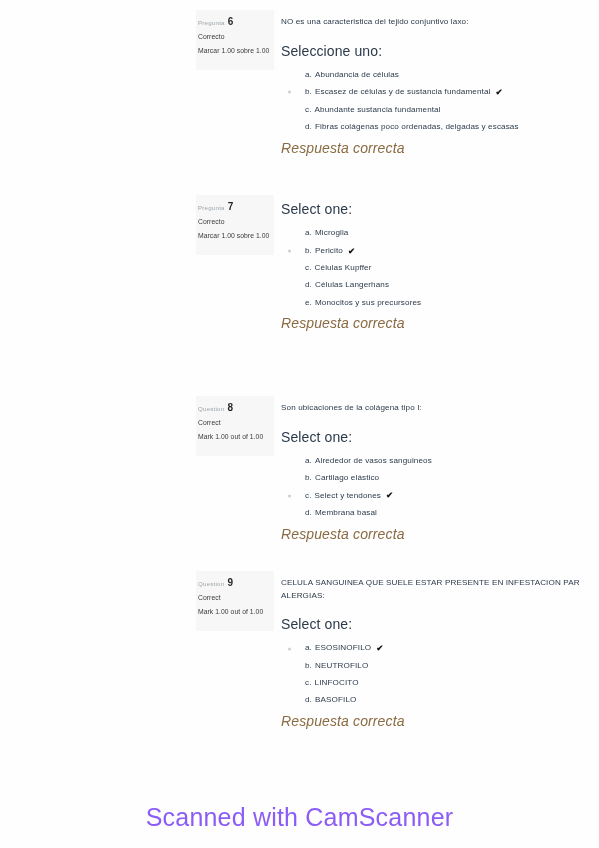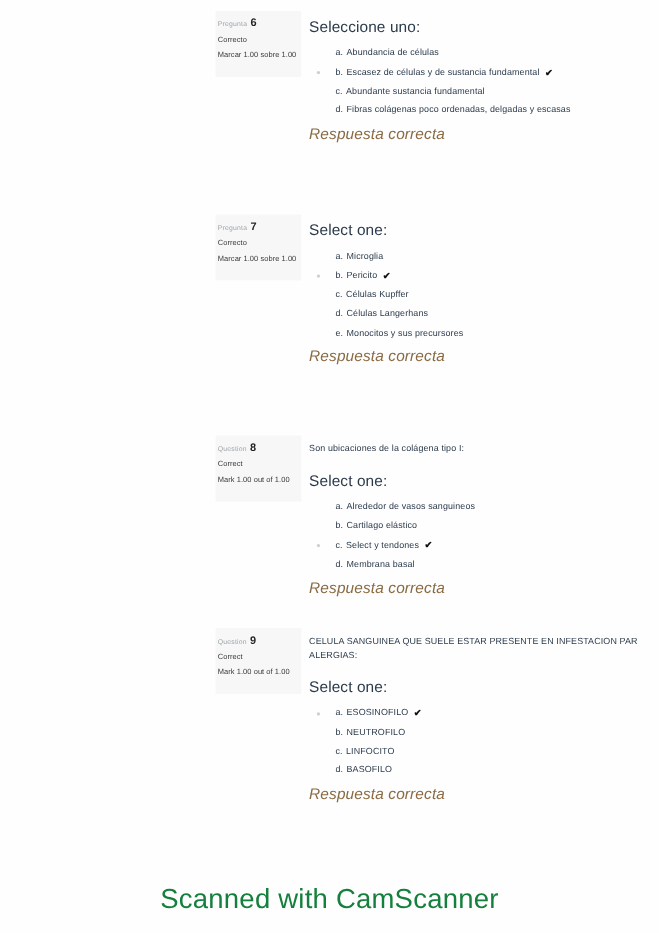--- a/index.html
+++ b/index.html
@@ -150,41 +150,42 @@
     font-style: italic;
   }
 
   .watermark {
     position: absolute;
     left: 0;
     right: 0;
     bottom: 16px;
     text-align: center;
     font-size: 25px;
-    color: #15803d;
+    color: #8b5cf6;
     letter-spacing: 0.2px;
     font-family: "Liberation Sans", sans-serif;
   }
 </style>
 </head>
 <body>
 
 <div class="scan-page"></div>
 
 <div class="quiz-list" id="quiz-list">
     <div class="question-block" style="position: absolute; left: 0px; top: 10px; width: 599px;">
       <div class="q-meta">
         <div class="q-num-line">
           <span class="q-num-label">Pregunta</span>
           <span class="q-num-value">6</span>
         </div>
         <div class="q-state">Correcto</div>
         <div class="q-mark">Marcar 1.00 sobre 1.00</div>
       </div>
       <div class="q-body">
+        <p class="q-stem">NO es una caracteristica del tejido conjuntivo laxo:</p>
         <p class="q-prompt">Seleccione uno:</p>
         <ul class="q-answers">
           <li class="q-answer">
             <span class="radio-dot off"></span>
             <span class="ans-letter">a.</span>
             <span class="ans-text">Abundancia de células</span>
           </li>
           <li class="q-answer">
             <span class="radio-dot"></span>
             <span class="ans-letter">b.</span>

